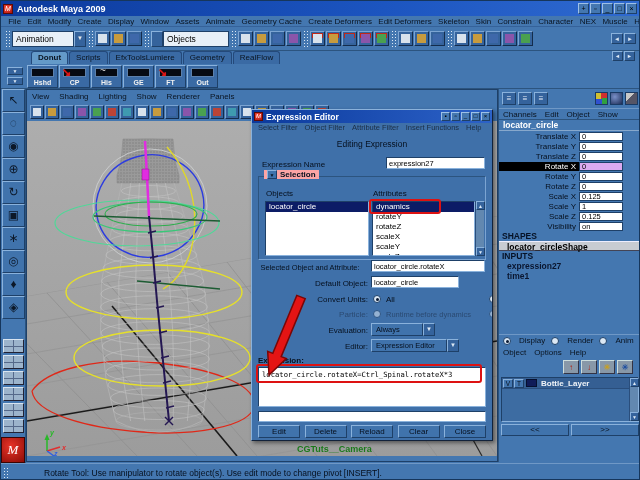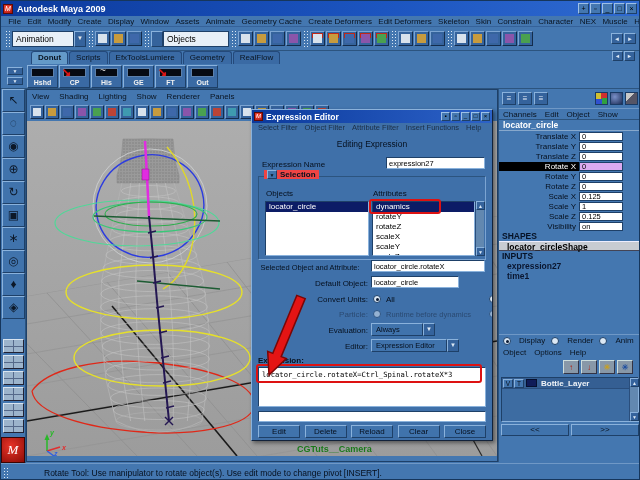--- a/index.html
+++ b/index.html
@@ -136,21 +136,21 @@
   #dlg-title .ttext { color:#fff; font-size:8.5px; font-weight:bold; flex:1; }
   #dlg-title .winbtns span { width:9px; height:9px; font-size:6px; line-height:7px; }
   #dlg-menus { height:12px; display:flex; gap:7px; padding-left:6px; align-items:flex-start; }
   #dlg-menus span { font-size:7.5px; color:#1c2e44; }
   #dlg-heading { text-align:center; font-size:8.5px; color:#06101e; margin-top:4px; }
   .dlabel { position:absolute; font-size:8px; color:#06101e; }
   .dlabel.dim { color:#2b4a72; }
   .dfield { position:absolute; background:#fff; border:1px solid; border-color:#1e4068 #8ab2dc #8ab2dc #1e4068;
     font-size:7.5px; color:#000; padding:1px 2px; height:12px; line-height:9px; white-space:nowrap; overflow:hidden; }
   #sel-frame { position:absolute; left:6px; top:66px; width:228px; height:84px; border:1px solid; border-color:#2c547f #7ba4d2 #7ba4d2 #2c547f; }
-  #sel-title { position:absolute; left:12px; top:60px; background:#ef4444; padding:0 3px; font-size:8px; font-weight:bold; color:#06101e; display:flex; gap:3px; align-items:center; }
+  #sel-title { position:absolute; left:12px; top:60px; background:#fca5a5; padding:0 3px; font-size:8px; font-weight:bold; color:#06101e; display:flex; gap:3px; align-items:center; }
   #sel-title .collapse { width:10px; height:9px; background:#4073ac; border:1px solid; border-color:#8ab2dc #1e4068 #1e4068 #8ab2dc; font-size:5px; line-height:8px; text-align:center; color:#0a1420; }
   .dlist { position:absolute; background:#fff; border:1px solid; border-color:#1e4068 #8ab2dc #8ab2dc #1e4068; overflow:hidden; }
   .dlist .lrow { height:10px; font-size:8px; color:#000; padding-left:3px; line-height:10px; white-space:nowrap; }
   .dlist .lrow.sel { background:#0c1c66; color:#fff; }
   .dropdown { position:absolute; height:13px; display:flex; }
   .dropdown .dval { background:#4073ac; border:1px solid; border-color:#8ab2dc #1e4068 #1e4068 #8ab2dc; font-size:7.5px; color:#06101e; padding:1px 4px; line-height:9px; white-space:nowrap; }
   .dropdown .darrow { width:12px; background:#35639c; border:1px solid; border-color:#8ab2dc #1e4068 #1e4068 #8ab2dc; color:#dce8f4; font-size:6px; text-align:center; line-height:11px; }
   #expr-area { position:absolute; left:6px; top:257px; width:228px; height:40px; background:#fff; border:1px solid; border-color:#1e4068 #8ab2dc #8ab2dc #1e4068;
     font-family:"DejaVu Sans Mono", monospace; font-size:7.2px; color:#000; padding:2px 3px; white-space:pre; }
   #expr-strip { position:absolute; left:6px; top:301px; width:228px; height:11px; background:#fff; border:1px solid; border-color:#1e4068 #8ab2dc #8ab2dc #1e4068; }

